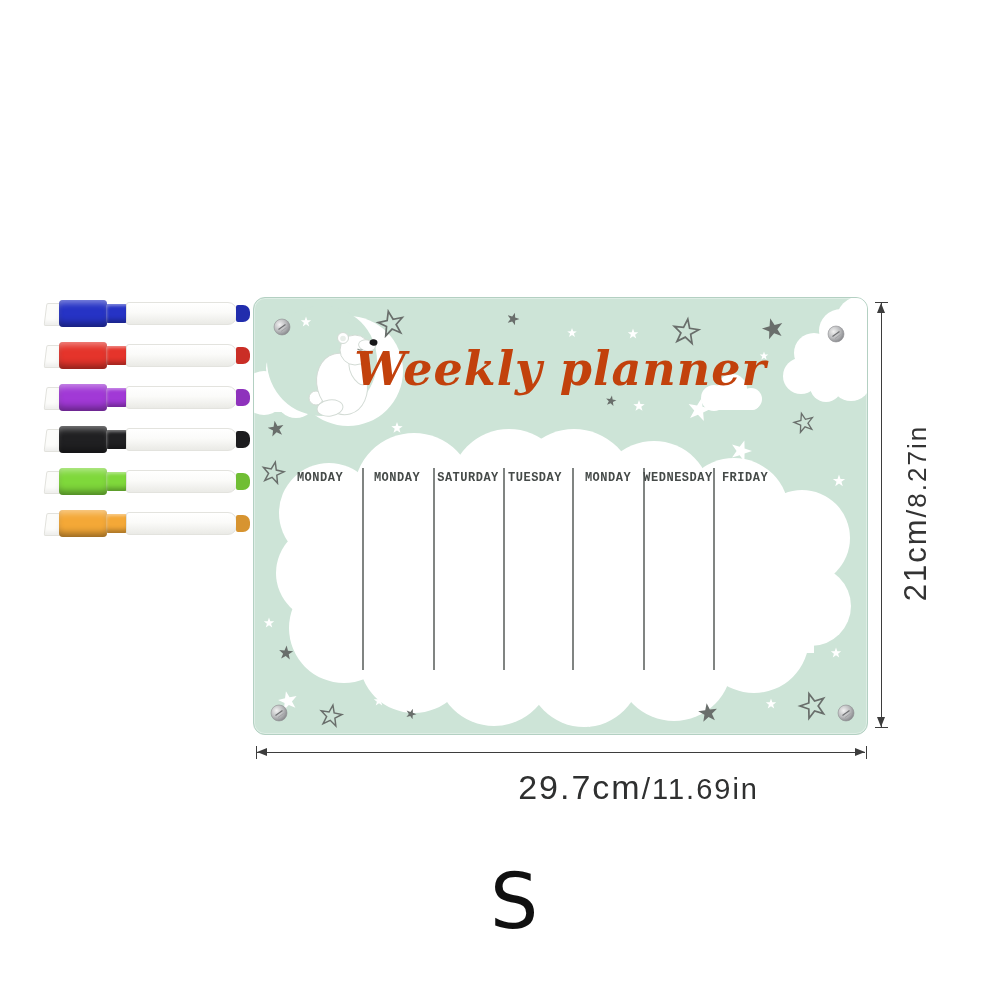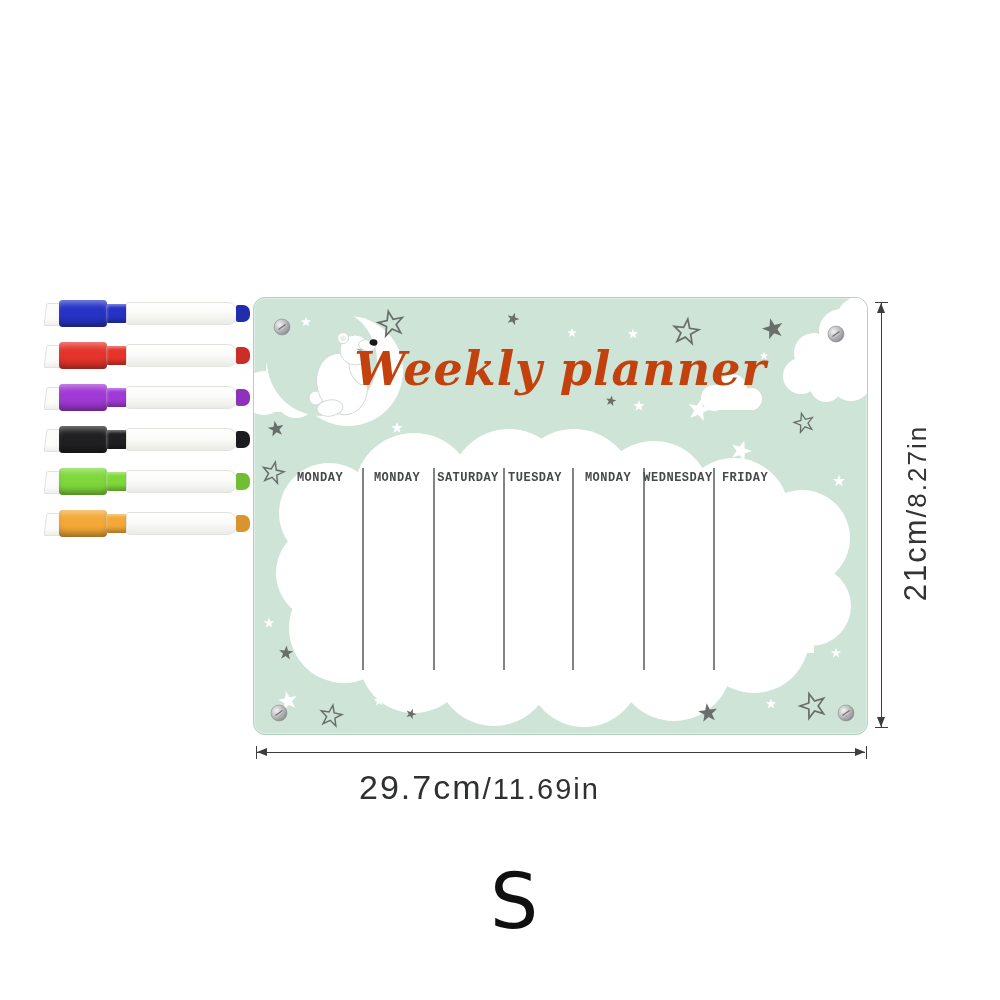--- a/index.html
+++ b/index.html
@@ -51,21 +51,21 @@
   .arr-up{border-left:4px solid transparent;border-right:4px solid transparent;border-bottom:10px solid #3d3d3d;}
   .arr-down{border-left:4px solid transparent;border-right:4px solid transparent;border-top:10px solid #3d3d3d;}
   .arr-left{border-top:4px solid transparent;border-bottom:4px solid transparent;border-right:10px solid #3d3d3d;}
   .arr-right{border-top:4px solid transparent;border-bottom:4px solid transparent;border-left:10px solid #3d3d3d;}
 
   .vlabel{position:absolute;left:779px;top:492px;width:280px;height:42px;
     transform:rotate(-90deg);text-align:center;color:#333;letter-spacing:2px;white-space:nowrap;}
   .vlabel .dim-cm{font-size:31px;}
   .vlabel .dim-slash{font-size:28px;}
   .vlabel .dim-in{font-size:26px;}
-  .hlabel{position:absolute;left:359px;top:768px;width:400px;text-align:left;
+  .hlabel{position:absolute;left:359px;top:768px;width:400px;text-align:right;
     color:#2f3030;letter-spacing:2px;white-space:nowrap;}
   .hlabel .dim-cm{font-size:34px;}
   .hlabel .dim-slash{font-size:30px;}
   .hlabel .dim-in{font-size:29px;}
 
   .size-letter{position:absolute;left:490px;top:864px;font-size:76px;line-height:1;
     color:#101010;font-family:"DejaVu Sans",sans-serif;}
 </style>
 </head>
 <body>

